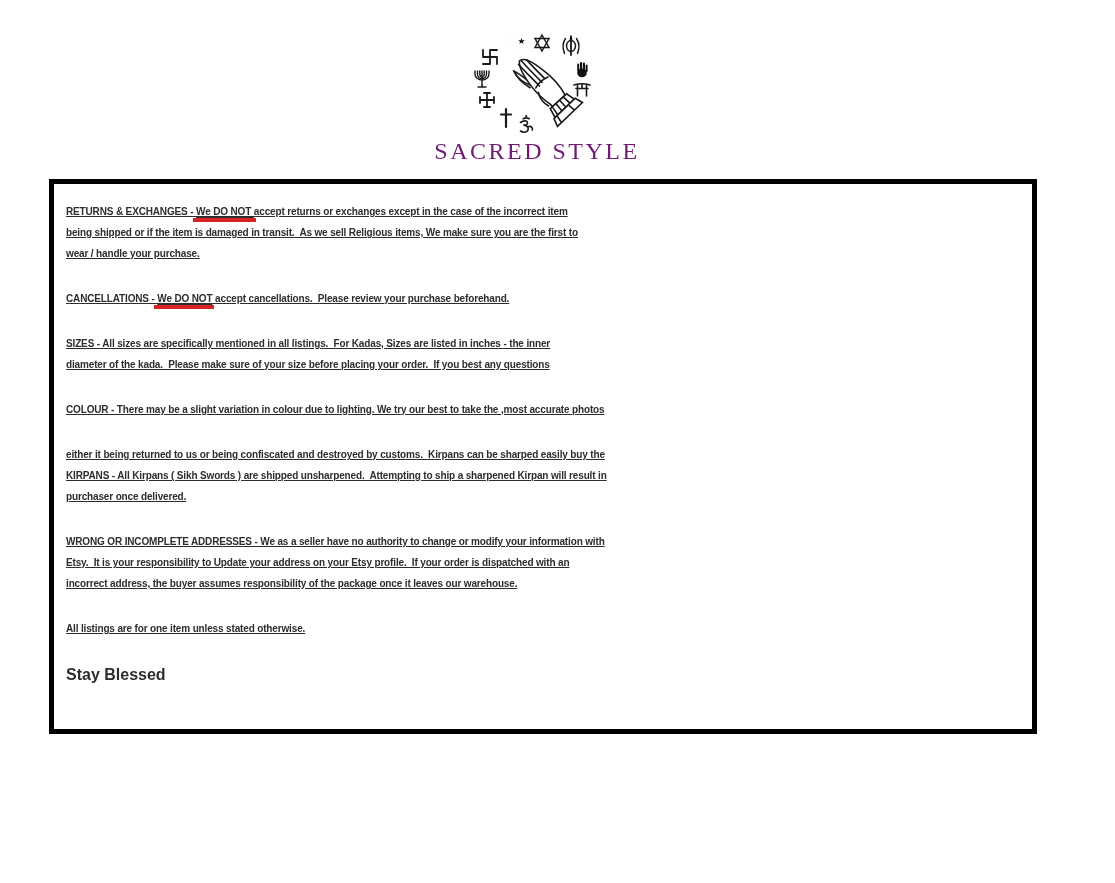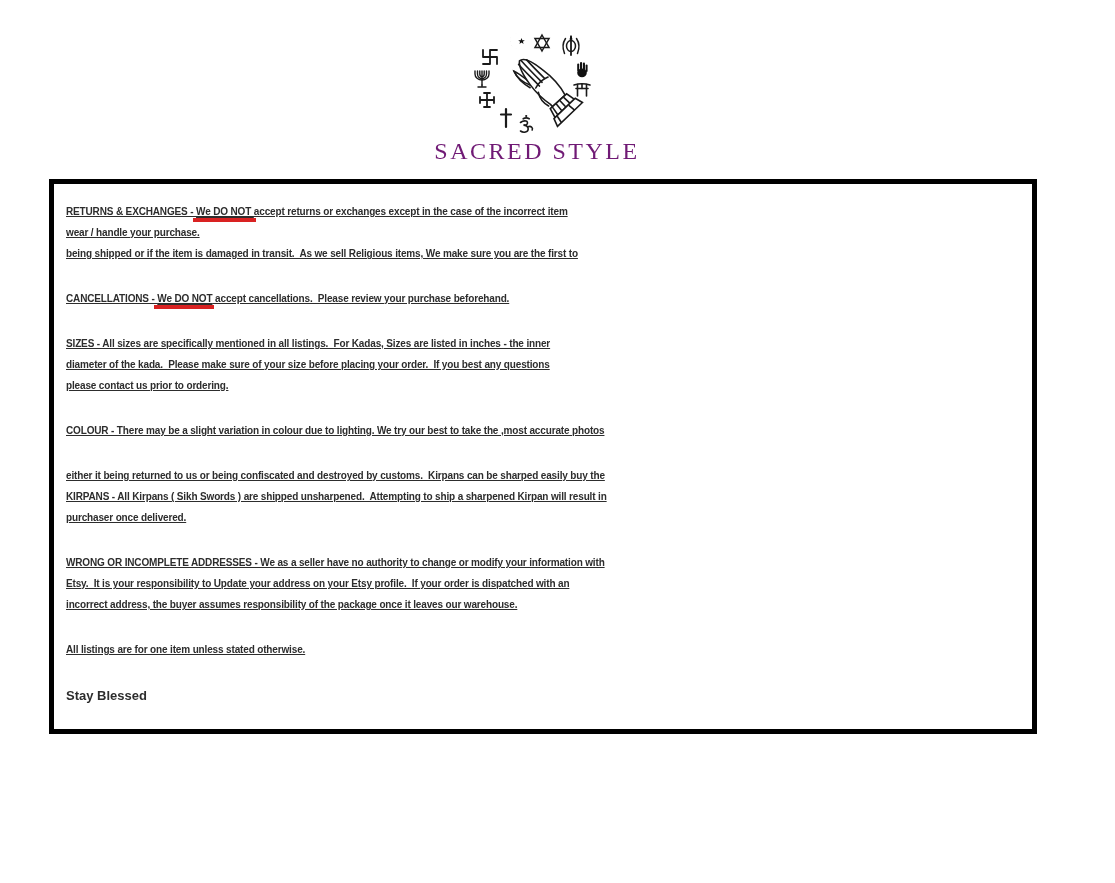--- a/index.html
+++ b/index.html
@@ -35,21 +35,21 @@
   .hl{
     position:relative;
     text-decoration:underline;
     text-decoration-thickness:1.5px;
   }
   .hl::after{
     content:"";position:absolute;left:-3px;right:-2px;bottom:-5px;height:4px;
     background:var(--red);
   }
   .closing{
-    font-size:13px;font-weight:bold;color:var(--ink);line-height:24px;
+    font-size:16px;font-weight:bold;color:var(--ink);line-height:24px;
     margin-top:2px;white-space:pre;
   }
   .icon path,.icon circle,.icon ellipse,.icon polygon,.icon rect,.icon polyline{vector-effect:non-scaling-stroke;}
 </style>
 </head>
 <body>
 
 <div class="logo">
   <svg width="238" height="128" viewBox="0 0 238 128" fill="none" stroke="#1a1a1a" stroke-width="1.6" stroke-linecap="round">
 
@@ -141,30 +141,29 @@
     </g>
   </svg>
 
   <div class="brand">SACRED STYLE</div>
 </div>
 
 <div class="policy-box">
   <div id="paragraphs">
       <div class="paragraph">
         <div class="line"><span>RETURNS &amp; EXCHANGES - </span><span class="hl">We DO NOT </span><span>accept returns or exchanges except in the case of the incorrect item</span></div>
+        <div class="line"><span>being shipped or if the item is damaged in transit.  As we sell Religious items, We make sure you are the first to</span></div>
         <div class="line"><span>wear / handle your purchase.</span></div>
-        <div class="line"><span>being shipped or if the item is damaged in transit.  As we sell Religious items, We make sure you are the first to</span></div>
       </div>
       <div class="paragraph">
         <div class="line"><span>CANCELLATIONS - </span><span class="hl">We DO NOT</span><span> accept cancellations.  Please review your purchase beforehand.</span></div>
       </div>
       <div class="paragraph">
         <div class="line"><span>SIZES - All sizes are specifically mentioned in all listings.  For Kadas, Sizes are listed in inches - the inner</span></div>
         <div class="line"><span>diameter of the kada.  Please make sure of your size before placing your order.  If you best any questions</span></div>
-        <div class="line"><span>please contact us prior to ordering.</span></div>
       </div>
       <div class="paragraph">
         <div class="line"><span>COLOUR - There may be a slight variation in colour due to lighting. We try our best to take the ,most accurate photos</span></div>
       </div>
       <div class="paragraph">
         <div class="line"><span>either it being returned to us or being confiscated and destroyed by customs.  Kirpans can be sharped easily buy the</span></div>
         <div class="line"><span>KIRPANS - All Kirpans ( Sikh Swords ) are shipped unsharpened.  Attempting to ship a sharpened Kirpan will result in</span></div>
         <div class="line"><span>purchaser once delivered.</span></div>
       </div>
       <div class="paragraph">

